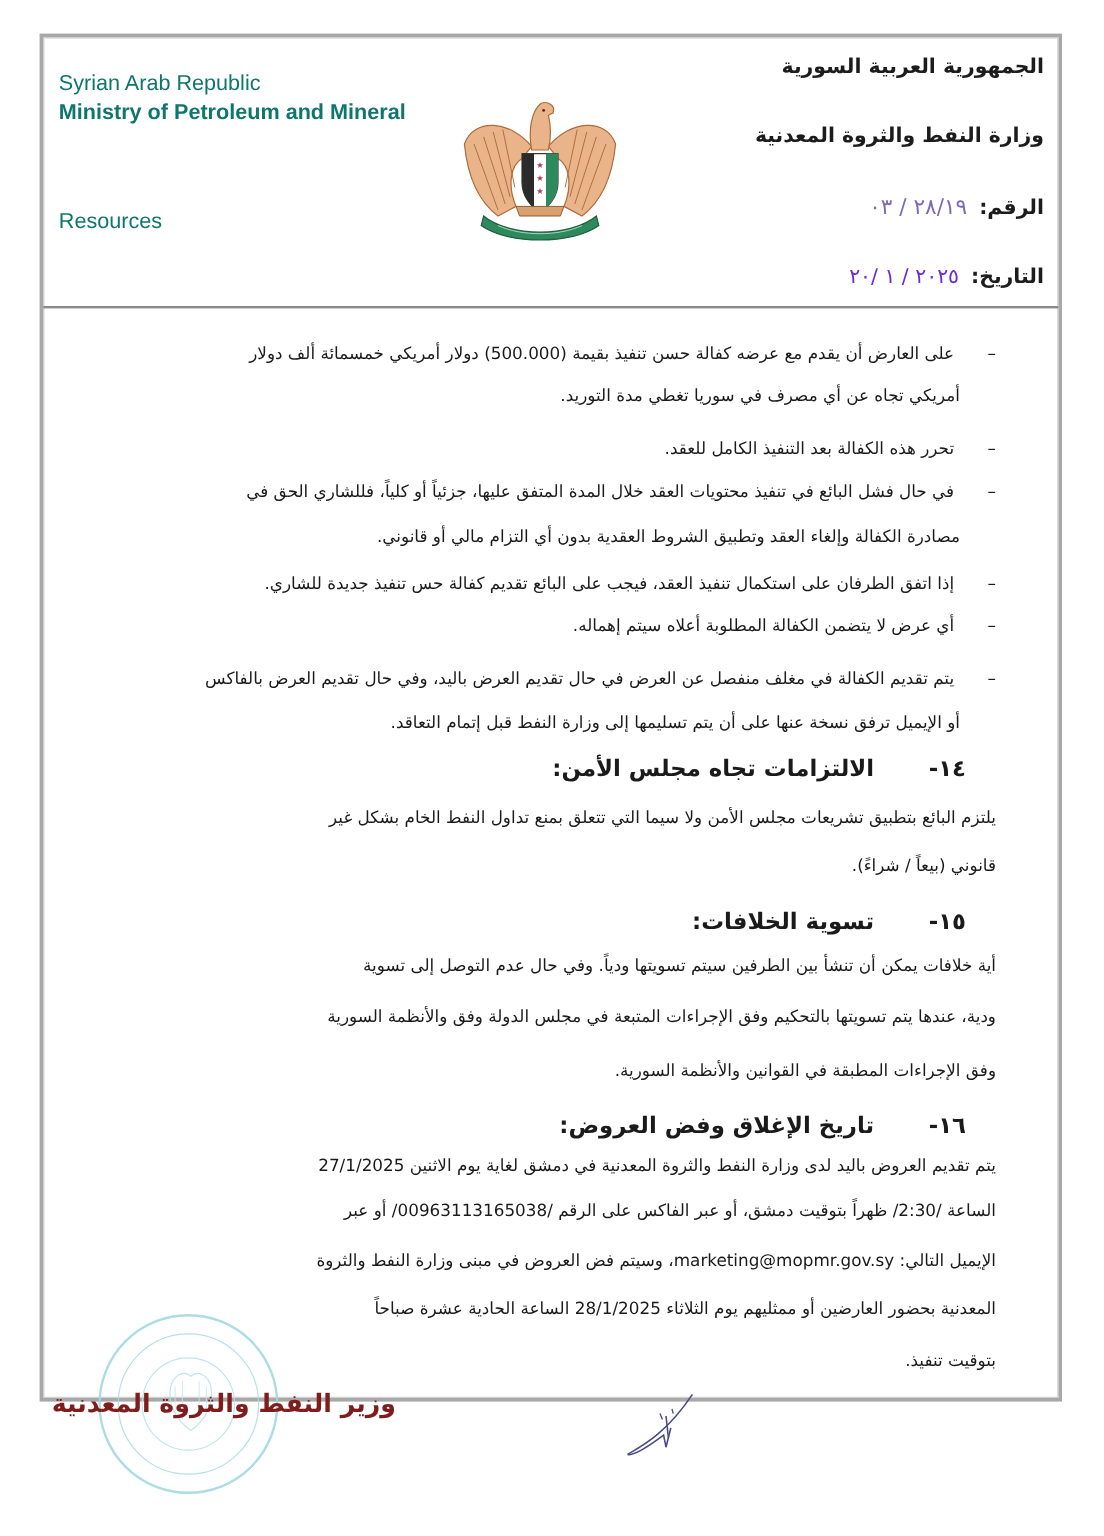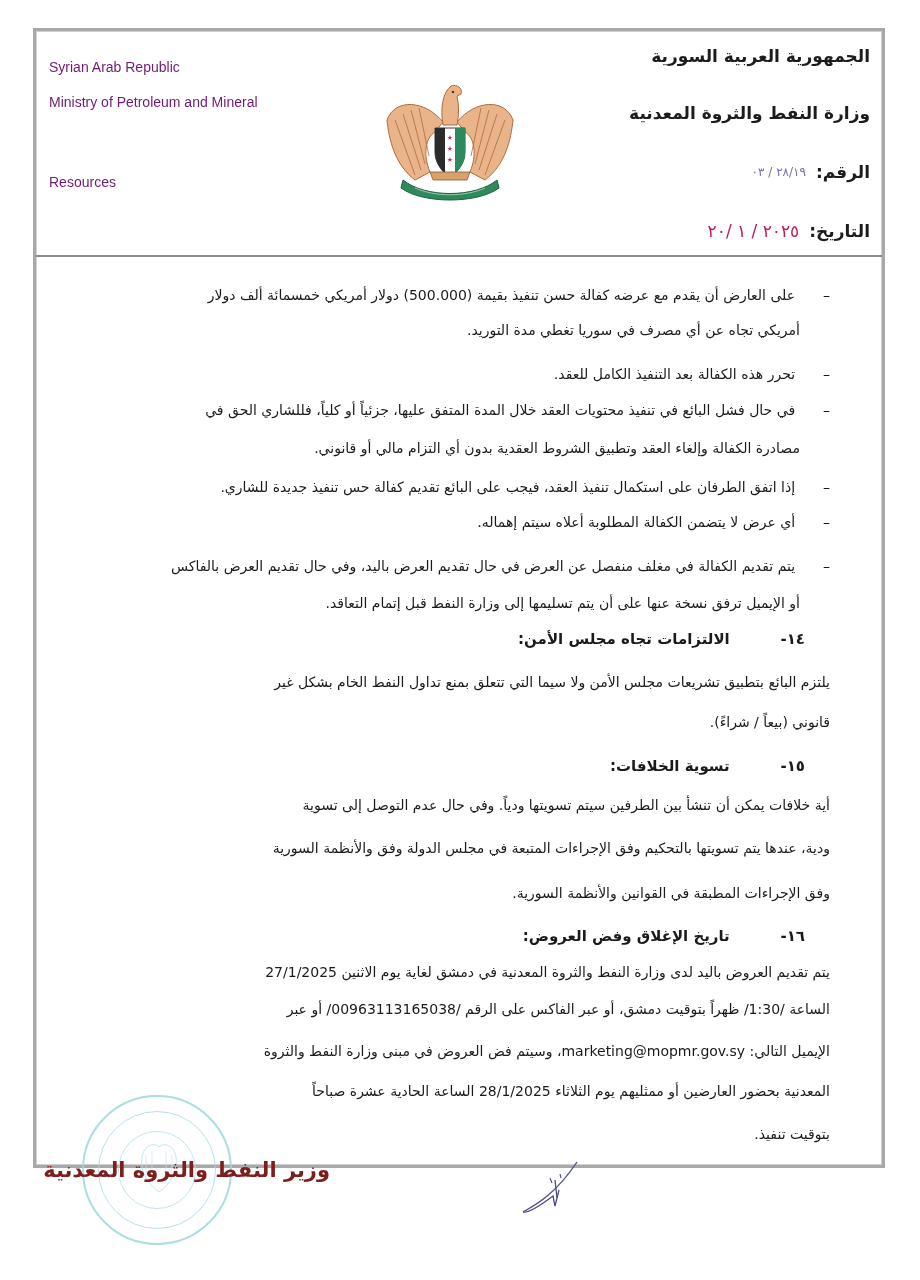--- a/index.html
+++ b/index.html
@@ -6,28 +6,28 @@
   body {
     width:920px; height:1280px; background:#ffffff; position:relative; overflow:hidden;
     font-family:"DejaVu Sans", sans-serif; color:#1a1a1a;
   }
   .frame {
     position:absolute; left:33px; top:28px; width:852px; height:1140px;
     border:3px solid #a8a8a8; box-sizing:border-box;
     box-shadow: inset 0 0 0 1px #d0d0d0;
   }
   .abs { position:absolute; white-space:nowrap; }
-  .en { font-family:"Liberation Sans", sans-serif; font-size:14px; color:#701a75; }
+  .en { font-family:"Liberation Sans", sans-serif; font-size:18px; color:#0f766e; }
   .ar { direction:rtl; font-family:"DejaVu Sans", sans-serif; color:#1c1c1c; }
   .ar-head { font-weight:bold; font-size:17px; }
-  .hand { color:#7a6ab8; font-family:"DejaVu Sans", sans-serif; font-size:12px; letter-spacing:3px; }
+  .hand { color:#7a6ab8; font-family:"DejaVu Sans", sans-serif; font-size:18px; letter-spacing:3px; }
   .sep { position:absolute; left:36px; top:255px; width:846px; height:2px; background:#8c8c8c; }
   .line { position:absolute; right:90px; direction:rtl; font-size:14px; white-space:nowrap; text-align:right; }
   .bullet-dash { display:inline-block; width:26px; text-align:right; }
-  .heading { position:absolute; right:90px; direction:rtl; font-weight:bold; font-size:15px; white-space:nowrap; }
+  .heading { position:absolute; right:90px; direction:rtl; font-weight:bold; font-size:19px; white-space:nowrap; }
   .heading .num { display:inline-block; width:70px; }
   .stamp {
     position:absolute; left:82px; top:1095px; width:150px; height:150px; border-radius:50%;
     border:2px solid #9fd6df; box-sizing:border-box; opacity:0.85;
   }
   .stamp::before {
     content:""; position:absolute; left:14px; top:14px; right:14px; bottom:14px;
     border-radius:50%; border:1.5px solid #a9dbe3;
   }
   .stamp::after {
@@ -38,21 +38,21 @@
     position:absolute; left:0; top:0; width:150px; height:150px;
   }
   .minister { position:absolute; right:590px; top:1158px; direction:rtl; font-weight:bold; font-size:21px; color:#7f1d1d; white-space:nowrap; }
 </style>
 </head>
 <body>
 
 <div class="frame"></div>
 
 <div class="abs en" style="left:49px; top:59px;">Syrian Arab Republic</div>
-<div class="abs en" style="left:49px; top:94px;">Ministry of Petroleum and Mineral</div>
+<div class="abs en" style="left:49px; top:83px;font-weight:bold;">Ministry of Petroleum and Mineral</div>
 <div class="abs en" style="left:49px; top:127px;margin-top:47px;">Resources</div>
 
 <div class="abs" style="left:385px; top:80px; width:130px; height:125px;">
   <svg width="130" height="125" viewBox="0 0 130 125">
 
     <path d="M58 42 C40 20, 10 18, 2 40 C4 60, 10 85, 30 100 L45 92 C38 75, 40 58, 50 52 Z" fill="#eab48a" stroke="#b06a3a" stroke-width="1"></path>
     <path d="M10 40 L30 95 M18 34 L36 90 M26 30 L40 84 M34 28 L44 76" stroke="#b06a3a" stroke-width="0.8" fill="none"></path>
 
     <path d="M72 42 C90 20, 120 18, 128 40 C126 60, 120 85, 100 100 L85 92 C92 75, 90 58, 80 52 Z" fill="#eab48a" stroke="#b06a3a" stroke-width="1"></path>
     <path d="M120 40 L100 95 M112 34 L94 90 M104 30 L90 84 M96 28 L86 76" stroke="#b06a3a" stroke-width="0.8" fill="none"></path>
@@ -76,21 +76,21 @@
 
 <div class="abs ar ar-head" style="right:50px; top:46px;">الجمهورية العربية السورية</div>
 <div class="abs ar ar-head" style="right:50px; top:103px;">وزارة النفط والثروة المعدنية</div>
 
 <div class="abs ar" style="right:50px; top:162px; display:flex; align-items:center; gap:10px;">
   <span class="ar-head">الرقم:</span>
   <span class="hand" style="direction:ltr; unicode-bidi:isolate;">٢٨/١٩ / ٠٣</span>
 </div>
 <div class="abs ar" style="right:50px; top:221px; display:flex; align-items:center; gap:10px;">
   <span class="ar-head">التاريخ:</span>
-  <span style="font-size:17px; color:#be185d; direction:rtl; unicode-bidi:isolate;">٢٠٢٥ / ١ /٢٠</span>
+  <span style="font-size:17px; color:#6d28d9; direction:rtl; unicode-bidi:isolate;">٢٠٢٥ / ١ /٢٠</span>
 </div>
 
 <div class="sep"></div>
 
 <div class="line" style="top:287px;"><span class="bullet-dash">–</span>&nbsp;&nbsp;<span>على العارض أن يقدم مع عرضه كفالة حسن تنفيذ بقيمة (500.000) دولار أمريكي خمسمائة ألف دولار</span></div>
 <div class="line" style="top:322px; right:120px;">أمريكي تجاه عن أي مصرف في سوريا تغطي مدة التوريد.</div>
 
 <div class="line" style="top:366px;"><span class="bullet-dash">–</span>&nbsp;&nbsp;<span>تحرر هذه الكفالة بعد التنفيذ الكامل للعقد.</span></div>
 
 <div class="line" style="top:402px;"><span class="bullet-dash">–</span>&nbsp;&nbsp;<span>في حال فشل البائع في تنفيذ محتويات العقد خلال المدة المتفق عليها، جزئياً أو كلياً، فللشاري الحق في</span></div>
@@ -116,21 +116,21 @@
 </div>
 <div class="line" style="top:797px;">أية خلافات يمكن أن تنشأ بين الطرفين سيتم تسويتها ودياً. وفي حال عدم التوصل إلى تسوية</div>
 <div class="line" style="top:840px;">ودية، عندها يتم تسويتها بالتحكيم وفق الإجراءات المتبعة في مجلس الدولة وفق والأنظمة السورية</div>
 <div class="line" style="top:885px;">وفق الإجراءات المطبقة في القوانين والأنظمة السورية.</div>
 
 <div class="heading" style="top:927px; right:115px;">
   <span class="num">١٦-</span>
   <span>تاريخ الإغلاق وفض العروض:</span>
 </div>
 <div class="line" style="top:964px;">يتم تقديم العروض باليد لدى وزارة النفط والثروة المعدنية في دمشق لغاية يوم الاثنين 27/1/2025</div>
-<div class="line" style="top:1001px;">الساعة /1:30/ ظهراً بتوقيت دمشق، أو عبر الفاكس على الرقم /00963113165038/ أو عبر</div>
+<div class="line" style="top:1001px;">الساعة /2:30/ ظهراً بتوقيت دمشق، أو عبر الفاكس على الرقم /00963113165038/ أو عبر</div>
 <div class="line" style="top:1043px;text-align:center;">الإيميل التالي: marketing@mopmr.gov.sy، وسيتم فض العروض في مبنى وزارة النفط والثروة</div>
 <div class="line" style="top:1083px;">المعدنية بحضور العارضين أو ممثليهم يوم الثلاثاء 28/1/2025 الساعة الحادية عشرة صباحاً</div>
 <div class="line" style="top:1126px;">بتوقيت تنفيذ.</div>
 
 <div class="stamp">
   <svg class="stamp-text" width="150" height="150" viewBox="0 0 150 150">
     <path d="M75 50 C70 45, 60 48, 58 60 C56 72, 62 86, 75 95 C88 86, 94 72, 92 60 C90 48, 80 45, 75 50 Z" fill="none" stroke="#b5e1e8" stroke-width="1"></path>
     <path d="M62 58 L62 80 M68 54 L68 86 M82 54 L82 86 M88 58 L88 80" stroke="#c3e7ed" stroke-width="0.8"></path>
   </svg>
 </div>

